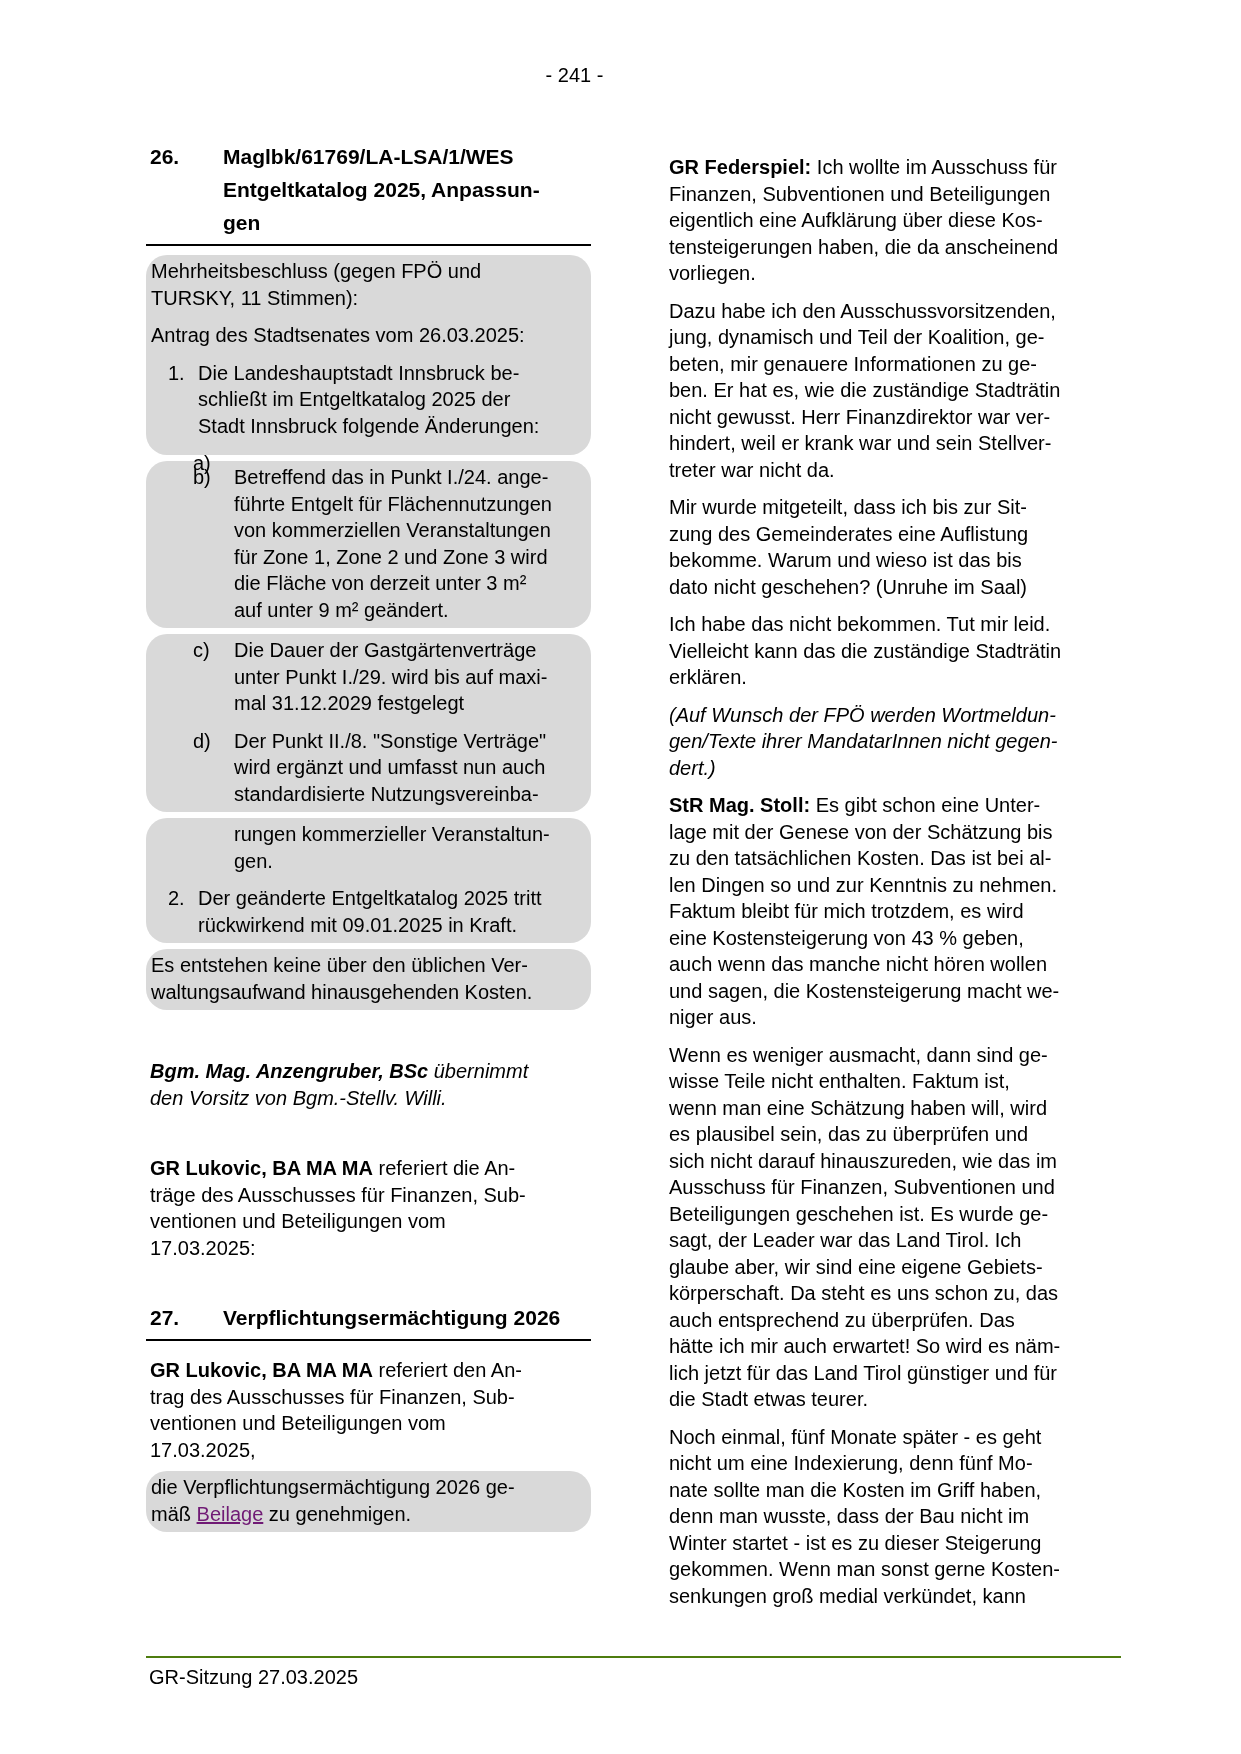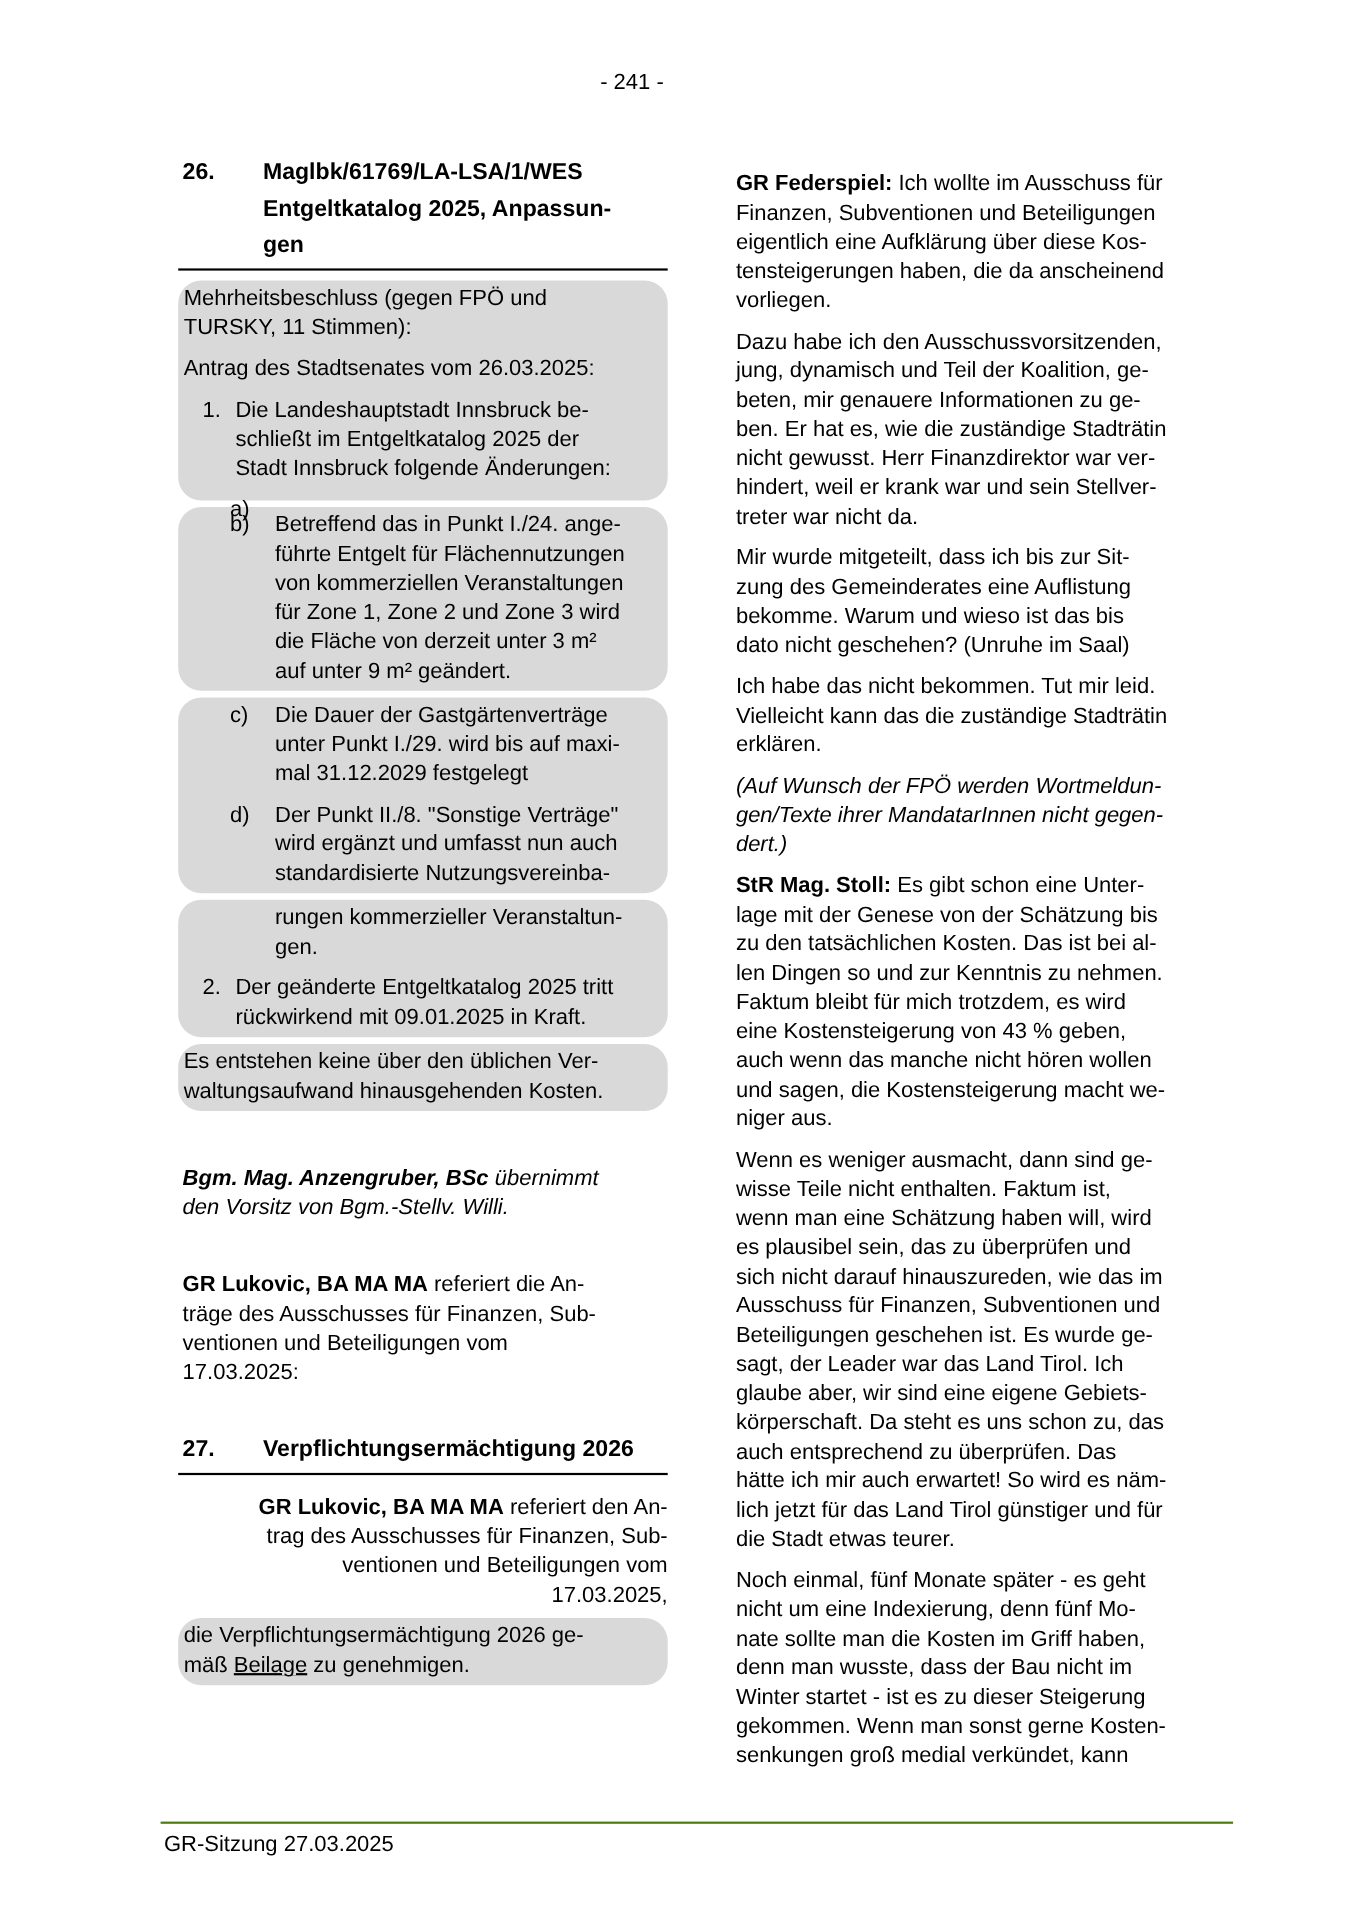--- a/index.html
+++ b/index.html
@@ -8,21 +8,21 @@
     background:#ffffff;color:#000000;
     font-family:"Liberation Sans",sans-serif;
     font-size:20px;line-height:26.5px;
   }
   .pre{white-space:pre;}
   .bold{font-weight:bold;}
   .italic{font-style:italic;}
 
   .page-number{position:absolute;top:62px;left:0;width:1149px;text-align:center;}
 
-  .left-col{position:absolute;left:162px;top:140px;width:445px;}
+  .left-col{position:absolute;left:146px;top:140px;width:445px;}
   .right-col{position:absolute;left:669px;top:154px;width:460px;}
 
   .underlined{border-bottom:2px solid #000;padding-bottom:5px;}
   .agenda-heading{display:flex;font-weight:bold;font-size:21px;line-height:33px;margin-left:4px;}
   .agenda-num{flex:0 0 73px;}
 
   .grey-section{margin-top:9px;}
   .grey-block{background:#d9d9d9;padding:3px 4px 5px 5px;margin-bottom:6px;border-radius:21px;}
   .grey-block p,.grey-block .li{margin:0 0 11px 0;}
   .grey-block p:last-child,.grey-block .li:last-child{margin-bottom:0;}
@@ -32,26 +32,26 @@
   .li .marker{position:absolute;top:0;}
   .li1{padding-left:47px;}
   .li1 .marker{left:17px;}
   .li2{padding-left:83px;}
   .li2 .marker{left:42px;}
 
   .plain{margin-left:4px;}
   .chair-note{margin-top:48px;font-style:italic;}
   .referral-26{margin-top:44px;}
   .heading-27{margin-top:40px;}
-  .referral-27{margin-top:16px;text-align:right;}
+  .referral-27{margin-top:16px;}
   .motion-27{margin-top:8px;}
 
   .right-col .para{margin:0 0 11px 0;}
 
-  .link-underline{text-decoration:underline;color:#000000;}
+  .link-underline{text-decoration:underline;color:#701a75;}
 
   .page-footer{position:absolute;left:146px;top:1656px;width:975px;border-top:2px solid #4d7c0f;padding-top:6px;}
   .page-footer .txt{margin-left:3px;}
 </style>
 </head>
 <body>
 
 <div class="page-number">- 241 -</div>
 
 <div class="left-col">

